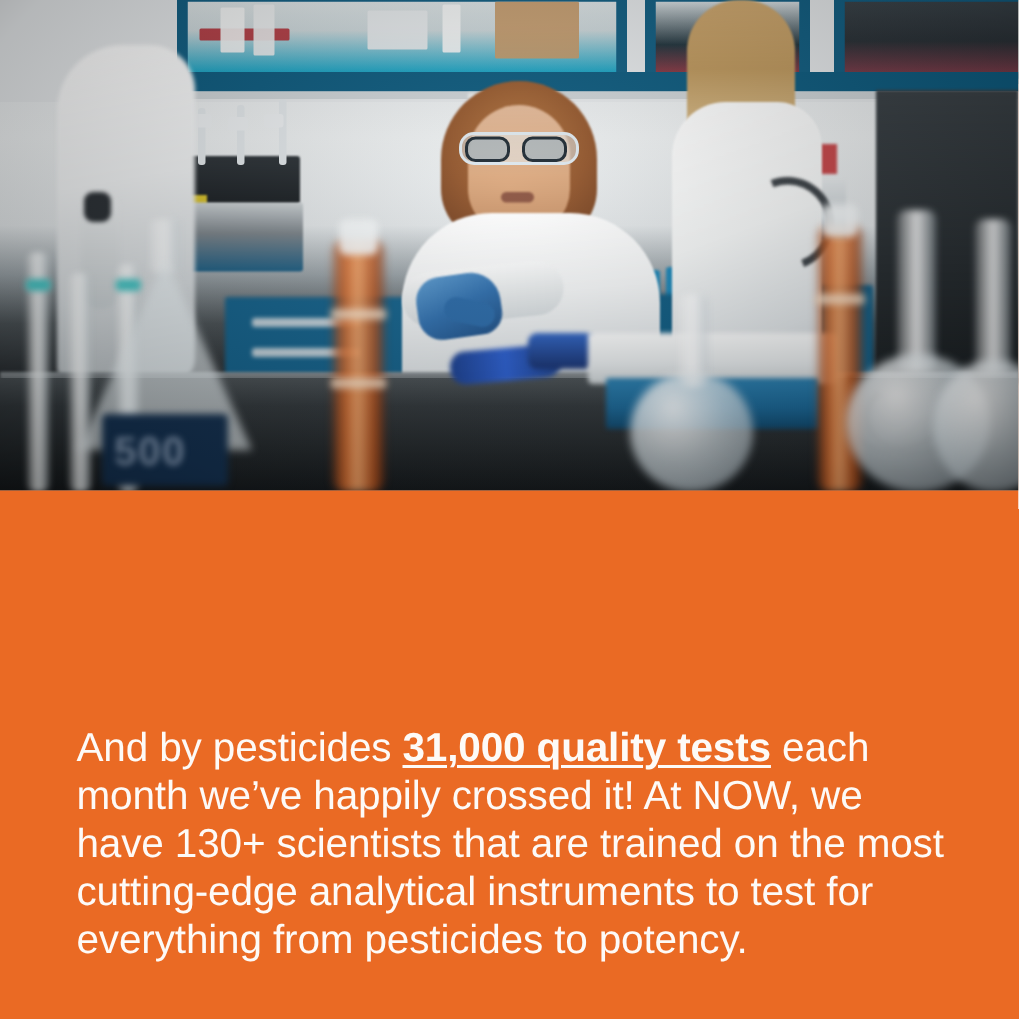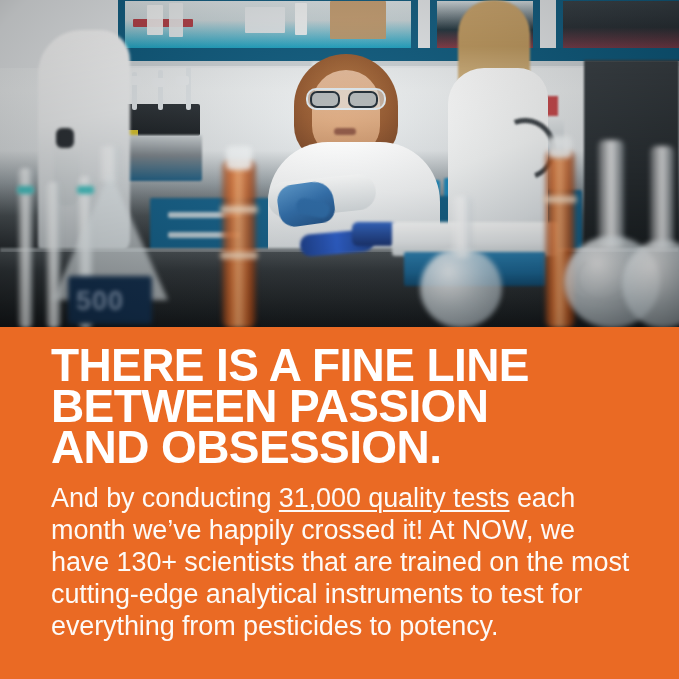--- a/index.html
+++ b/index.html
@@ -533,21 +533,21 @@
     width: 586px;
     margin: 0;
     color: #fdfaf7;
     font-family: "Liberation Sans", sans-serif;
     font-weight: 400;
     font-size: 27px;
     line-height: 32px;
     letter-spacing: -0.1px;
   }
   .body-copy .hl {
-    font-weight: 400;
+    font-weight: 700;
     text-decoration: underline;
     text-underline-offset: 3px;
     text-decoration-thickness: 2px;
   }
 </style>
 </head>
 <body>
 
 <div class="canvas">
 
@@ -655,19 +655,16 @@
     <div class="vol-neck" style="left:650px; top:146px; width:24px; height:104px;"></div>
     <div class="vol-bulb" style="left:622px; top:240px; width:82px; height:88px;"></div>
     <div class="vol-neck" style="left:452px; top:196px; width:20px; height:62px;"></div>
     <div class="vol-bulb" style="left:420px; top:248px; width:82px; height:80px;"></div>
 
     <div class="photo-veil"></div>
   </div>
 
   <div class="panel"></div>
 
-  <h1 class="headline">THERE IS A FINE LINE
-BETWEEN PASSION
-AND OBSESSION.</h1>
-
-  <p class="body-copy"><span>And by conducting </span><span class="hl">31,000 quality tests</span><span> each month we’ve happily crossed it! At NOW, we have 130+ scientists that are trained on the most cutting-edge analytical instruments to test for everything from pesticides to potency.</span></p>
+
+  <p class="body-copy"><span>And by pesticides </span><span class="hl">31,000 quality tests</span><span> each month we’ve happily crossed it! At NOW, we have 130+ scientists that are trained on the most cutting-edge analytical instruments to test for everything from pesticides to potency.</span></p>
 
 </div>
 
 </body></html>

